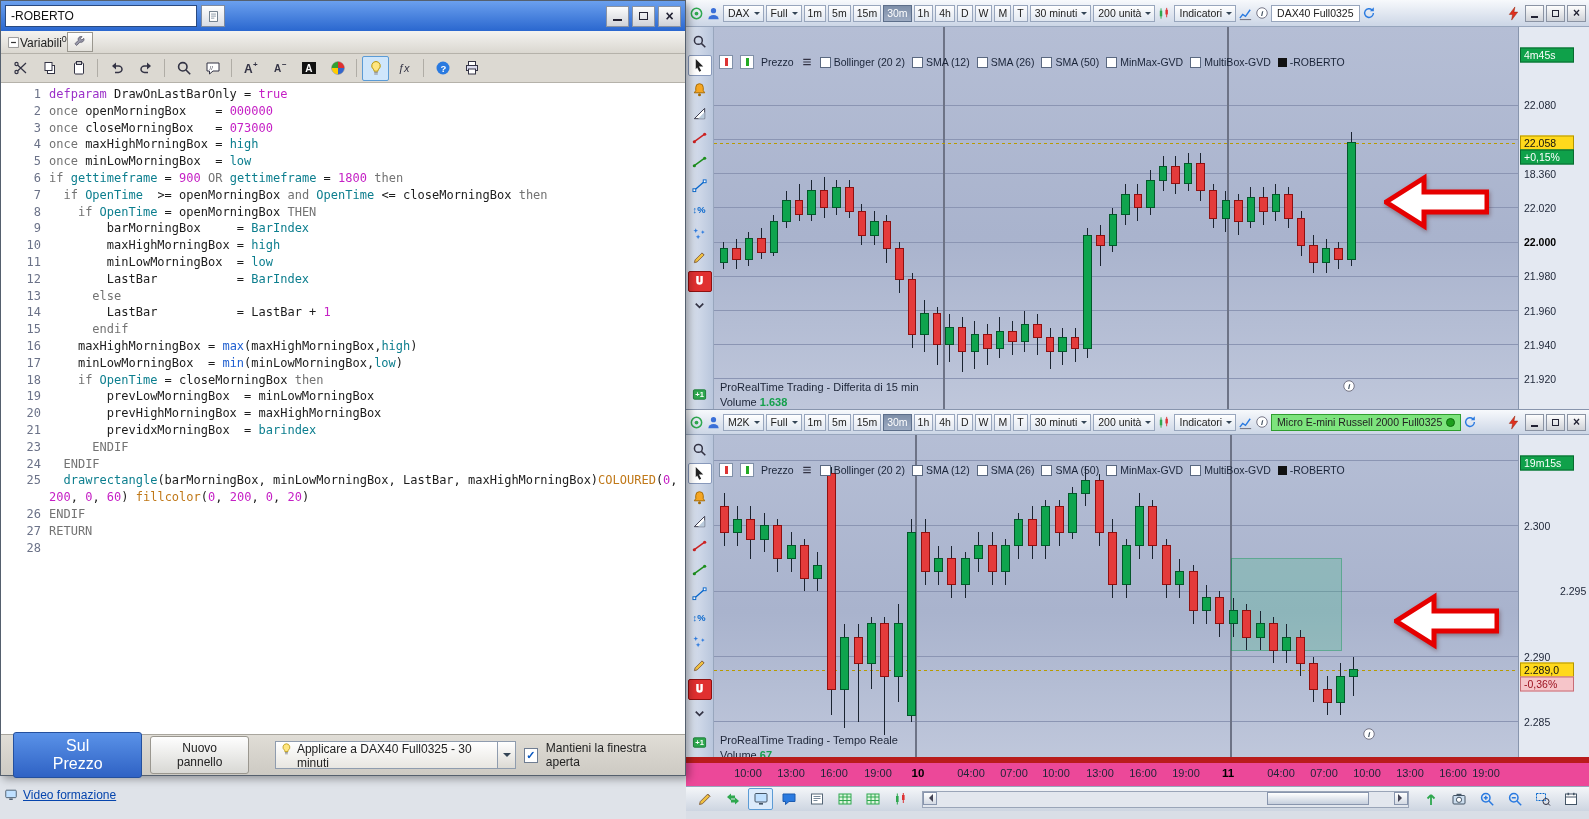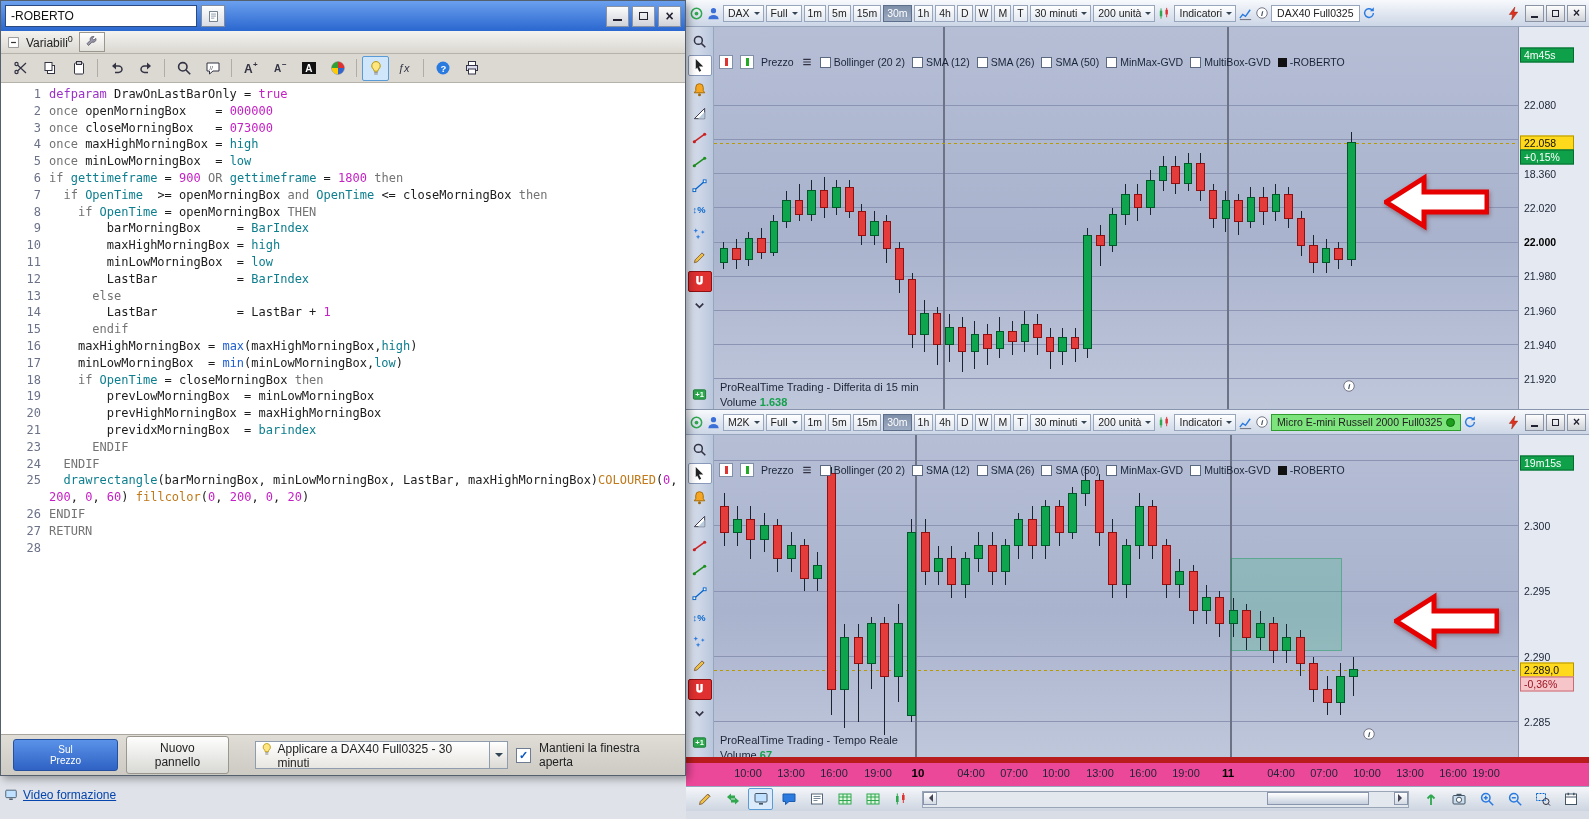--- a/index.html
+++ b/index.html
@@ -13,38 +13,38 @@
           background:#d6d3cc;box-shadow:3px 3px 8px rgba(0,0,0,.35);display:flex;flex-direction:column;z-index:5;box-sizing:border-box}
   .titlebar{height:30px;background:linear-gradient(#6ba0ee,#2a67cf);display:flex;align-items:center;padding:0 4px;gap:4px;flex:none}
   .title-input{width:180px;height:20px;background:#fff;border:1px solid #2a4a80;font-size:12px;padding:0 5px;display:flex;align-items:center;color:#111}
   .tb-icbtn{width:22px;height:20px;background:linear-gradient(#fefefe,#d9dde4);border:1px solid #7d8aa0;display:flex;align-items:center;justify-content:center}
   .win-btns{margin-left:auto;display:flex;gap:3px}
   .wb{width:21px;height:19px;background:linear-gradient(#fdfdfd,#cfd2d8);border:1px solid #8a93a3;display:flex;align-items:center;justify-content:center;font-size:11px;color:#223}
   .wc-min-glyph{width:9px;height:2px;background:#223;margin-top:8px}
   .wc-max-glyph{width:9px;height:8px;border:1.5px solid #223;box-sizing:border-box}
   .wc-close-glyph::after{content:"×";font-size:14px;font-weight:bold;line-height:1}
 
-  .varbar{height:22px;background:linear-gradient(#f4f3f0,#dad7d0);border-bottom:1px solid #b5b2aa;display:flex;align-items:center;gap:6px;padding:0 6px;flex:none}
+  .varbar{height:22px;background:linear-gradient(#f4f3f0,#dad7d0);border-bottom:1px solid #b5b2aa;display:flex;align-items:center;padding:0 6px;flex:none}
   .varlabel{font-size:12px;color:#222}
   .varlabel sup{font-size:9px}
   .var-btn{width:24px;height:18px;background:linear-gradient(#fff,#e2e0da);border:1px solid #9a978f;display:flex;align-items:center;justify-content:center}
 
   .edtoolbar{height:28px;display:flex;align-items:center;gap:2px;padding:0 6px;background:#dcd9d2;border-bottom:1px solid #b5b2aa;flex:none}
   .ed-ic{width:25px;height:23px;display:flex;align-items:center;justify-content:center;border:1px solid transparent;border-radius:2px}
   .ed-ic.sel{background:#cfe6fb;border-color:#5b9bd5}
   .ed-sep{width:1px;height:18px;background:#b0ada6;margin:0 3px}
 
   .code{flex:1;background:#fff;overflow:hidden;font-family:"DejaVu Sans Mono",monospace;font-size:12px;line-height:16.8px;padding-top:3px}
   .cl{display:flex}
   .cl .ln{width:40px;text-align:right;padding-right:8px;color:#6b7288;flex:none}
   .cl .ct{white-space:pre-wrap;word-break:normal;overflow-wrap:break-word;flex:1;padding-right:4px;color:#1c1c1c}
   .t-k{color:#737373}.t-b{color:#0c7e8e}.t-n{color:#c520c5}.t-d{color:#9b30c8}.t-f{color:#1f5fd0}.t-o{color:#c07818}
 
   .edfooter{height:40px;background:linear-gradient(#e0ddd6,#cdcac3);border-top:1px solid #a9a69e;display:flex;align-items:center;gap:8px;padding:0 12px;flex:none}
-  .btn-blue{background:linear-gradient(#5a92e8,#2f62c4);color:#fff;border:1px solid #24509e;padding:4px 28px;border-radius:3px;font-size:10px}
+  .btn-blue{background:linear-gradient(#5a92e8,#2f62c4);color:#fff;border:1px solid #24509e;padding:4px 28px;border-radius:3px;font-size:16px}
   .btn{background:linear-gradient(#fefefe,#d8d8d4);border:1px solid #9a978f;padding:4px 10px;border-radius:3px;font-size:12px;color:#222}
   .apply-dd{display:flex;align-items:flex-start;border:1px solid #8f9cae;background:linear-gradient(#ffffff,#e8e6e1);height:26px;margin-left:18px}
   .apply-dd .txt{padding:0 8px 0 4px;font-size:12px}
   .apply-arrow{width:18px;height:100%;border-left:1px solid #8f9cae;display:flex;align-items:center;justify-content:center;background:linear-gradient(#fff,#dcdad4)}
   .apply-arrow::after{content:"";border:4px solid transparent;border-top-color:#345;margin-top:4px}
   .chk{width:13px;height:13px;background:#fff;border:1px solid #6f7d92;display:flex;align-items:center;justify-content:center;font-size:11px;color:#0a58c0;font-weight:bold}
   .chk.checked::after{content:"✓"}
 
   #video-row{position:absolute;left:4px;top:788px;display:flex;align-items:center;gap:5px;z-index:2}
   #video-row a{color:#0645ad;font-size:12px}
@@ -1384,21 +1384,21 @@
         <div class="chart-footer2"><span>Volume</span> <span class="vol">67</span></div>
         <svg class="red-arrow" width="105" height="58" viewBox="0 0 105 58">
             <polygon points="2,29 40,5 40,19 103,19 103,39 40,39 40,53" fill="#ffffff" stroke="#e60000" stroke-width="5" stroke-linejoin="miter"></polygon>
           </svg>
         <svg class="ic info-badge">
             <use href="#sym-info"></use>
           </svg>
       </div>
       <div class="price-axis" id="pa-1">
           <div class="pa-label" style="top: 90.9394px;">2.300</div>
-          <div class="pa-label" style="top: 156.269px;">2.295</div>
+          <div class="pa-label" style="top: 156.269px; margin-left: 36px;">2.295</div>
           <div class="pa-label" style="top: 221.599px;">2.290</div>
           <div class="pa-label" style="top: 286.929px;">2.285</div>
           <div class="badge badge-time" style="top: 28px;">19m15s</div>
           <div class="badge badge-last" style="top: 235px;">2.289,0</div>
           <div class="badge badge-down" style="top: 249px;">-0,36%</div>
         </div>
     </div>
   </div>
 
   <div class="time-axis" id="time-axis">

